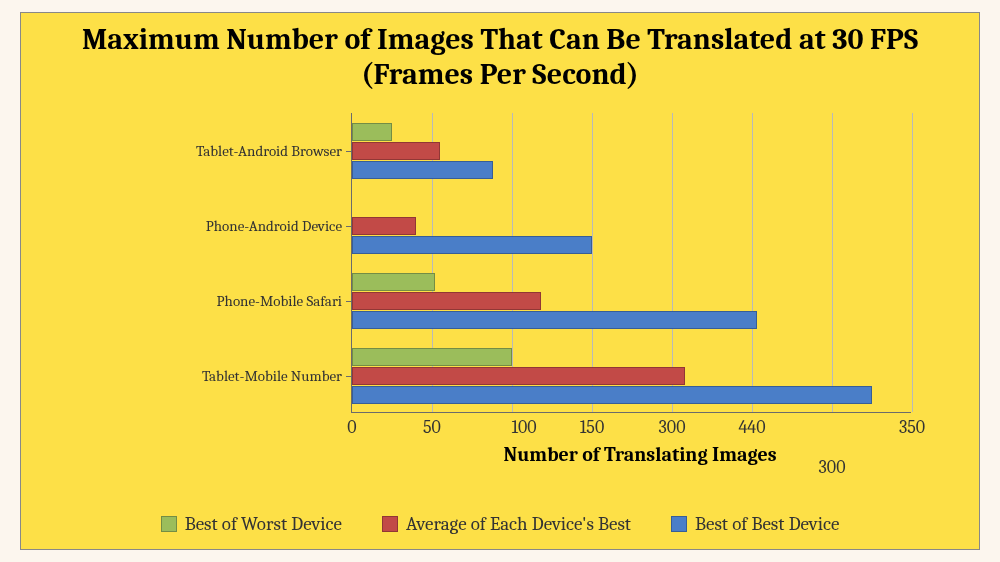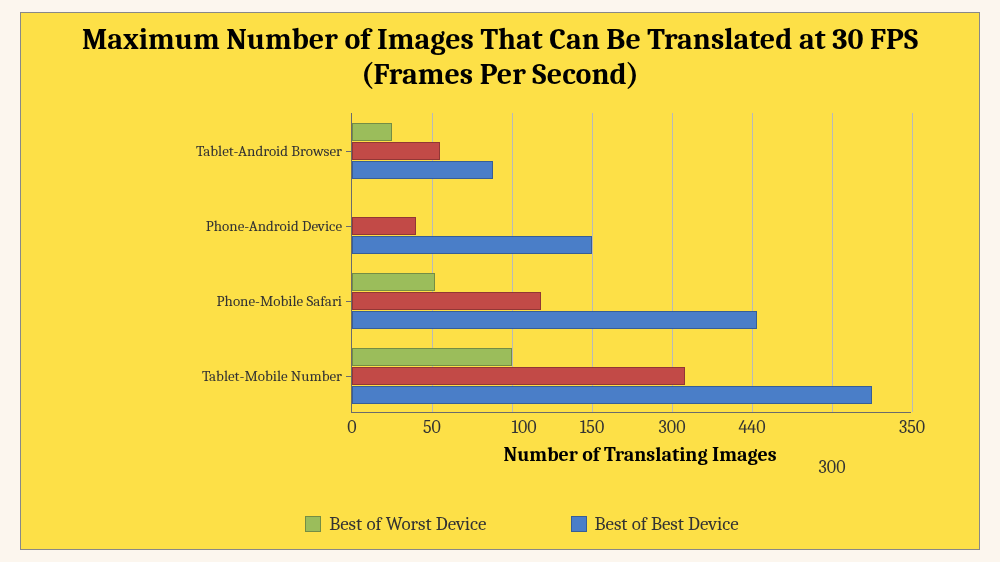--- a/index.html
+++ b/index.html
@@ -100,21 +100,21 @@
     position: absolute;
     left: 50px;
     right: 50px;
     bottom: 14px;
     display: flex;
     justify-content: center;
     gap: 40px;
     font-size: 19px;
     color: #333;
   }
-  .legend-item { display: flex; align-items: center; gap: 8px; margin-left: 44px; }
+  .legend-item { display: flex; align-items: center; gap: 8px; }
   .sw {
     width: 14px; height: 14px;
     display: inline-block;
     border: 1px solid rgba(0,0,0,0.25);
   }
   .sw.blue  { background: #4a7ec8; }
   .sw.red   { background: #c24a47; }
   .sw.green { background: #9bbd5b; }
 </style>
 </head>
@@ -162,17 +162,21 @@
         <div class="bar blue" title="Best of Best Device: 325" style="top: 272.5px; width: 520px;"></div>
       </div>
   </div>
 
   <div class="legend">
     <div class="legend-item">
       <span class="sw green"></span>
       <span>Best of Worst Device</span>
     </div>
     <div class="legend-item">
+      <span class="sw red"></span>
+      <span>Average of Each Device's Best</span>
+    </div>
+    <div class="legend-item">
       <span class="sw blue"></span>
       <span>Best of Best Device</span>
     </div>
   </div>
 </div>
 
 </body></html>

